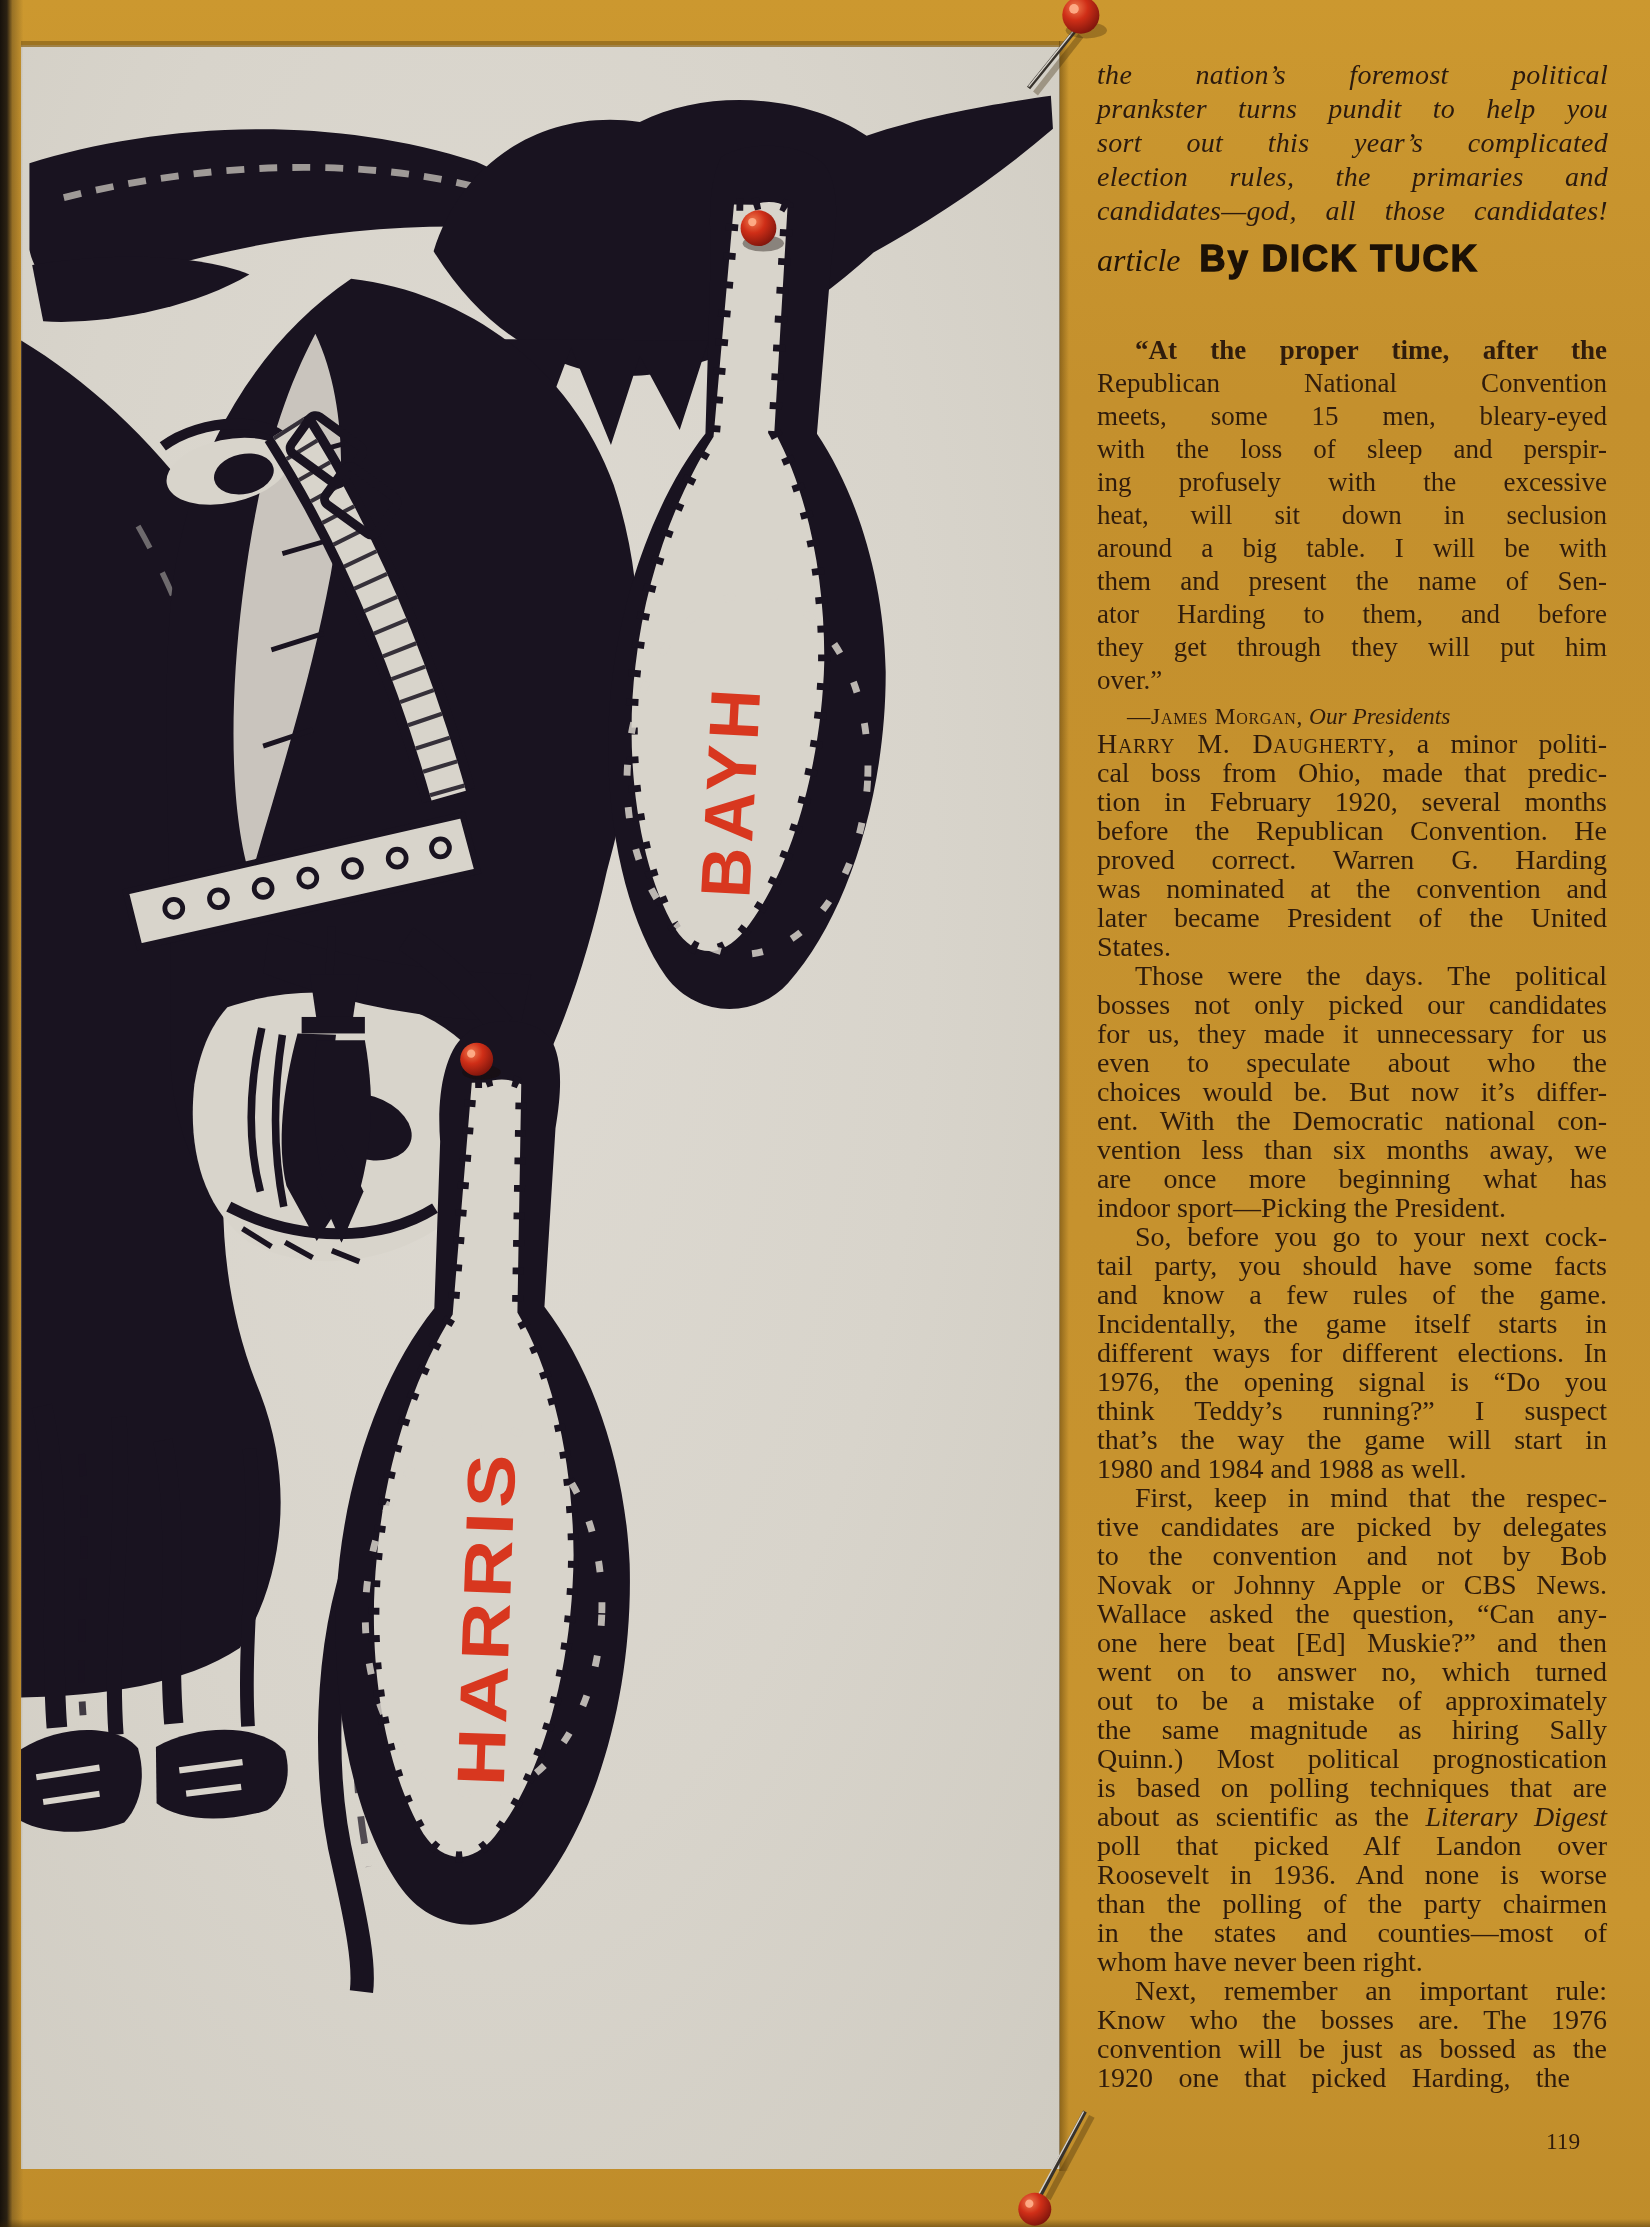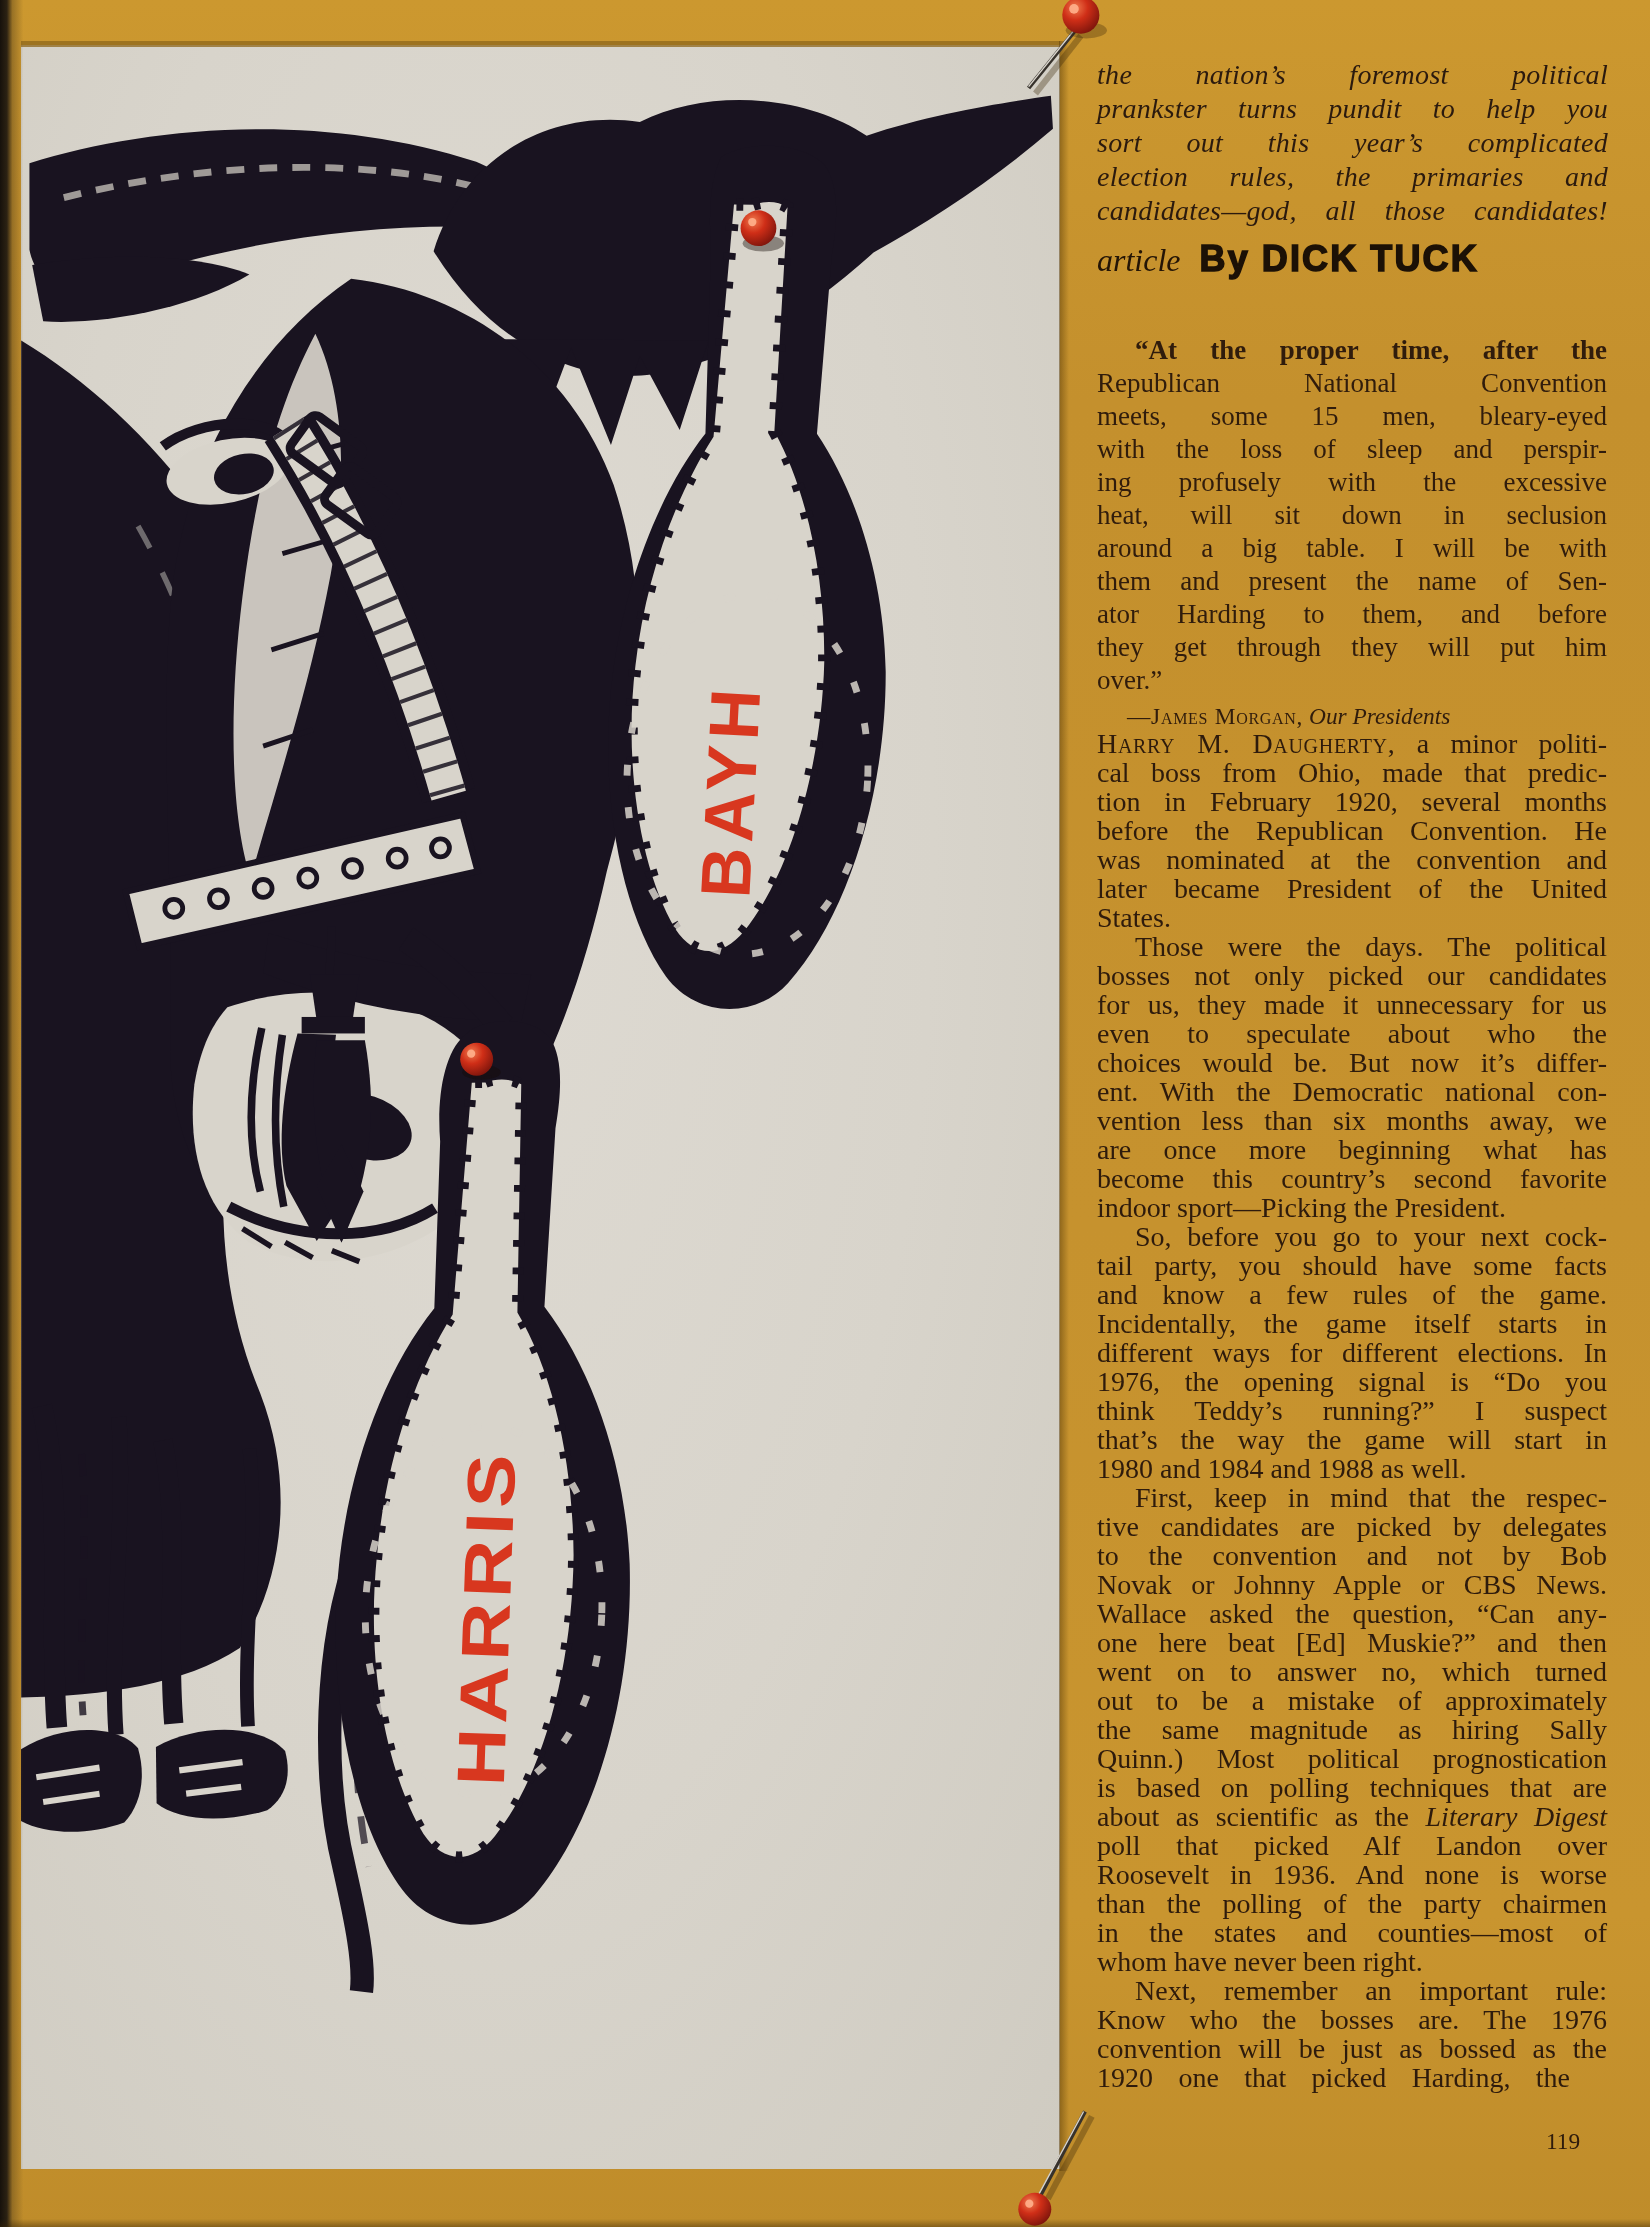--- a/index.html
+++ b/index.html
@@ -207,34 +207,34 @@
       </div>
     <div id="attribution"><span class="sc">—James Morgan,</span><span class="i"> Our Presidents</span></div>
   </div>
 
   <div id="article" class="col">
       <div class="para">
         <div class="tline"><span class="sc">Harry M. Daugherty,</span><span> a minor politi-</span></div>
         <div class="tline">cal boss from Ohio, made that predic-</div>
         <div class="tline">tion in February 1920, several months</div>
         <div class="tline">before the Republican Convention. He</div>
+        <div class="tline">proved correct. Warren G. Harding</div>
         <div class="tline">was nominated at the convention and</div>
         <div class="tline">later became President of the United</div>
         <div class="tline endline">States.</div>
       </div>
       <div class="para ind">
         <div class="tline">Those were the days. The political</div>
         <div class="tline">bosses not only picked our candidates</div>
         <div class="tline">for us, they made it unnecessary for us</div>
         <div class="tline">even to speculate about who the</div>
         <div class="tline">choices would be. But now it’s differ-</div>
         <div class="tline">ent. With the Democratic national con-</div>
         <div class="tline">vention less than six months away, we</div>
         <div class="tline">are once more beginning what has</div>
-        <div class="tline">become this country’s second favorite</div>
         <div class="tline endline">indoor sport—Picking the President.</div>
       </div>
       <div class="para ind">
         <div class="tline">So, before you go to your next cock-</div>
         <div class="tline">tail party, you should have some facts</div>
         <div class="tline">and know a few rules of the game.</div>
         <div class="tline">Incidentally, the game itself starts in</div>
         <div class="tline">different ways for different elections. In</div>
         <div class="tline">1976, the opening signal is “Do you</div>
         <div class="tline">think Teddy’s running?” I suspect</div>

